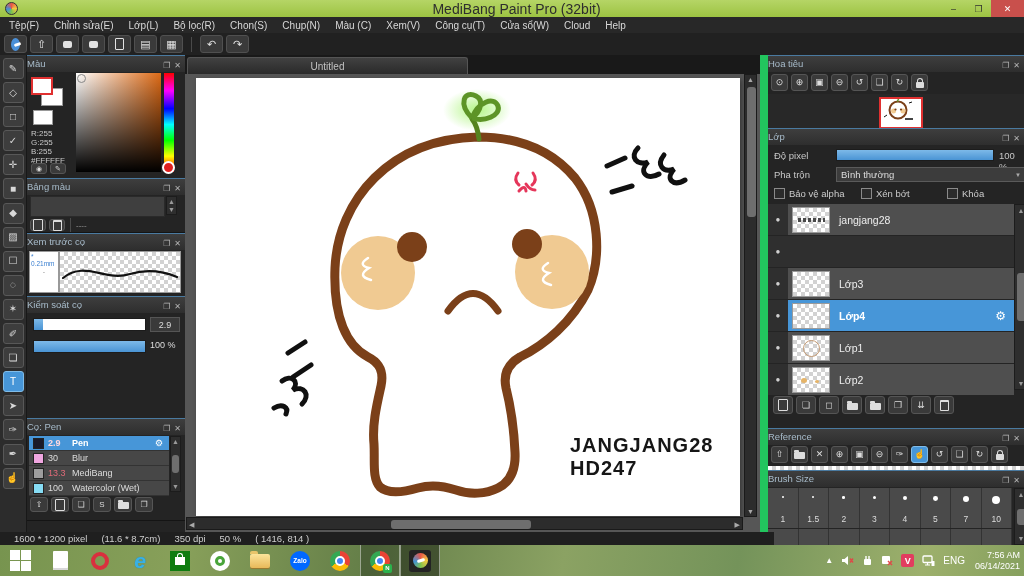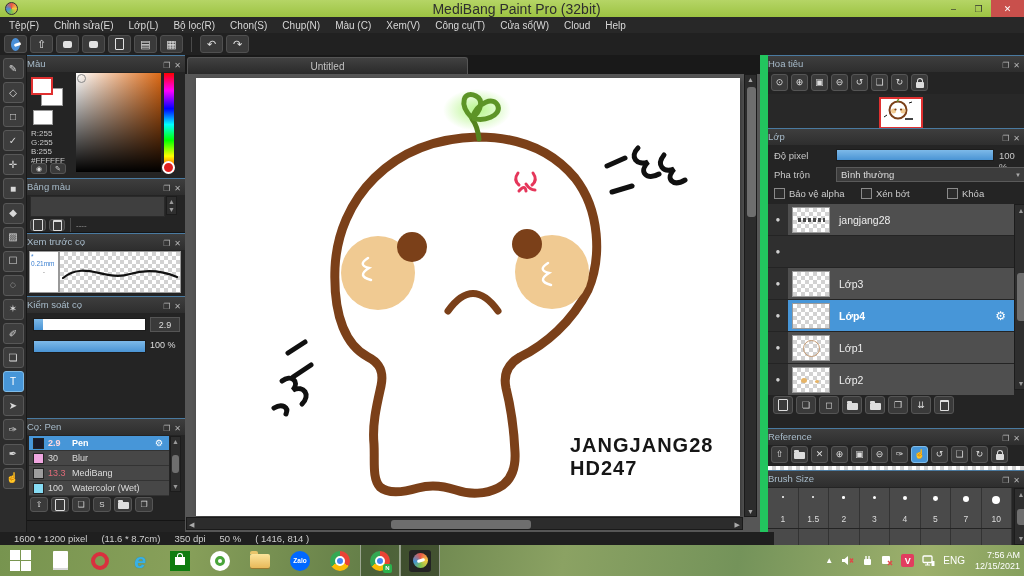--- a/index.html
+++ b/index.html
@@ -907,18 +907,18 @@
       <span class="trayico">
         <svg width="13" height="11" viewBox="0 0 13 11">
             <rect x="1" y="1" width="9" height="6.5" rx="1" fill="none" stroke="#fff" stroke-width="1.3"></rect>
             <path d="M3,10 h5 M5.5,7.5 v2.5" stroke="#fff" stroke-width="1.2"></path>
             <rect x="9.5" y="6" width="3" height="5" rx="0.5" fill="#fff"></rect>
           </svg>
       </span>
       <span class="eng">ENG</span>
       <span class="clock">
         <div>7:56 AM</div>
-        <div>12/15/2021</div>
+        <div>06/14/2021</div>
       </span>
     </div>
   </div>
 
 </div>
 
 </body></html>

